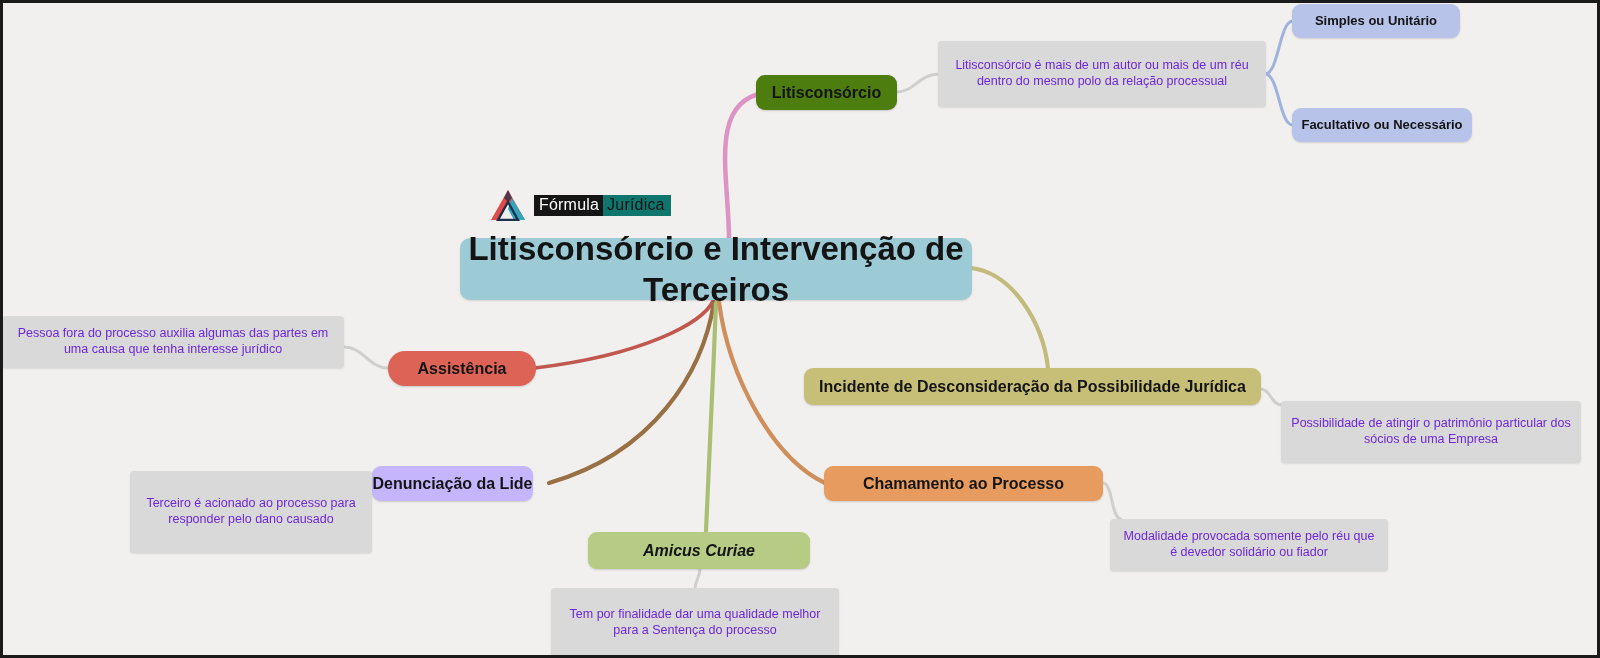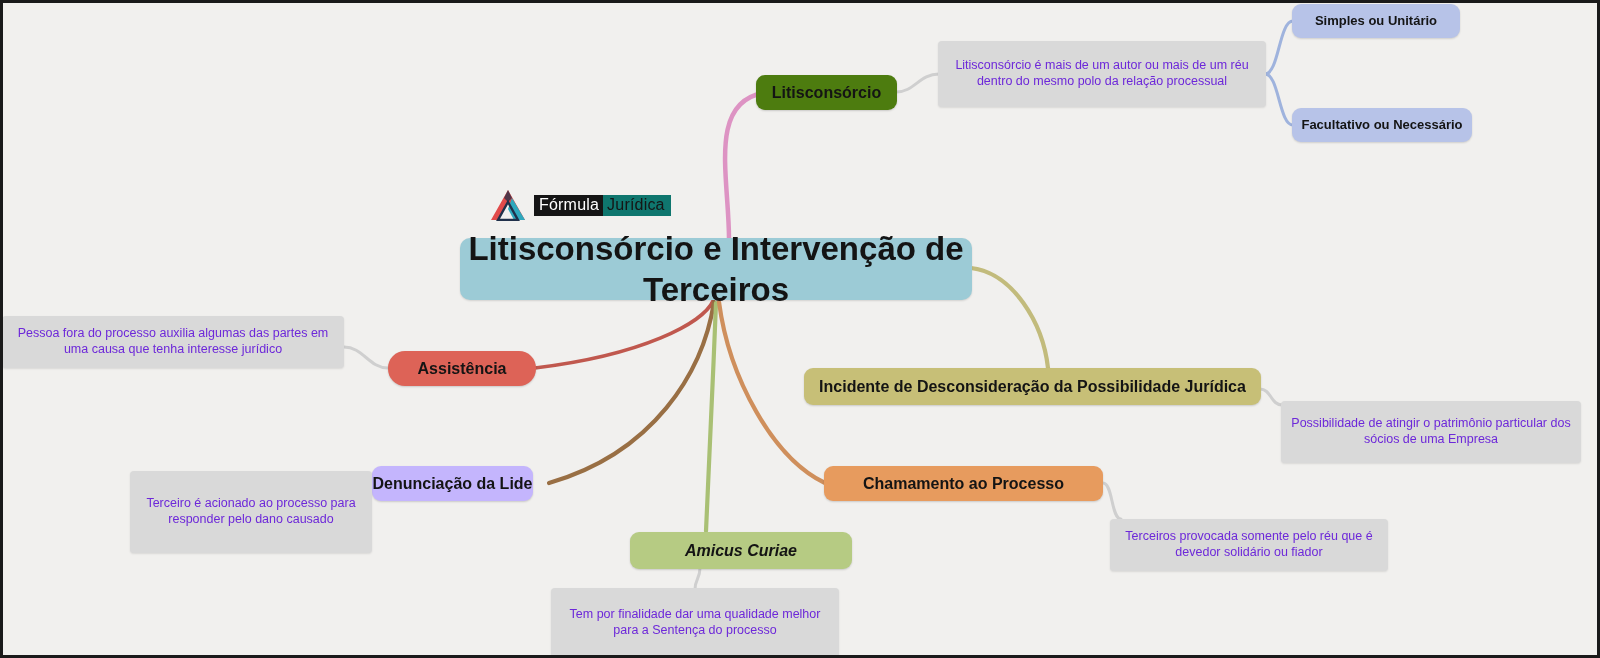--- a/index.html
+++ b/index.html
@@ -177,34 +177,34 @@
   </div>
 
   <div class="node node-branch" style="left:369px; top:463px; width:161px; height:35px; background:#c4b5fd;">
     <span>Denunciação da Lide</span>
   </div>
 
   <div class="node node-note" style="left:103px; top:468px; width:242px; height:82px;margin-left:24px;">
     <span>Terceiro é acionado ao processo para responder pelo dano causado</span>
   </div>
 
-  <div class="node node-branch italic" style="left:585px; top:529px; width:222px; height:37px; background:#b6cb83;margin-left:42px;">
+  <div class="node node-branch italic" style="left:585px; top:529px; width:222px; height:37px; background:#b6cb83;">
     <span>Amicus Curiae</span>
   </div>
 
   <div class="node node-note" style="left:548px; top:585px; width:288px; height:70px;">
     <span>Tem por finalidade dar uma qualidade melhor para a Sentença do processo</span>
   </div>
 
   <div class="node node-branch" style="left:821px; top:463px; width:279px; height:35px; background:#e79b5e;">
     <span>Chamamento ao Processo</span>
   </div>
 
   <div class="node node-note" style="left:1107px; top:516px; width:278px; height:52px;">
-    <span>Terceiros provocada somente pelo réu que é devedor solidário ou fiador</span>
+    <span>Modalidade provocada somente pelo réu que é devedor solidário ou fiador</span>
   </div>
 
   <div class="node node-branch" style="left:801px; top:365px; width:457px; height:37px; background:#c7bf77;">
     <span>Incidente de Desconsideração da Possibilidade Jurídica</span>
   </div>
 
   <div class="node node-note" style="left:1278px; top:398px; width:300px; height:62px;">
     <span>Possibilidade de atingir o patrimônio particular dos sócios de uma Empresa</span>
   </div>
 

